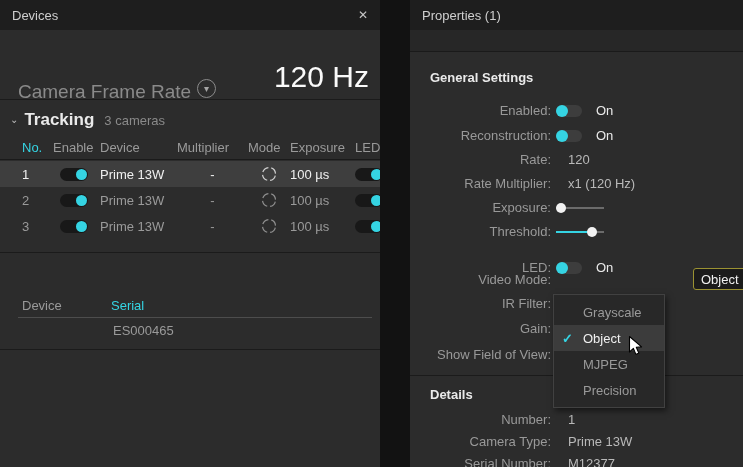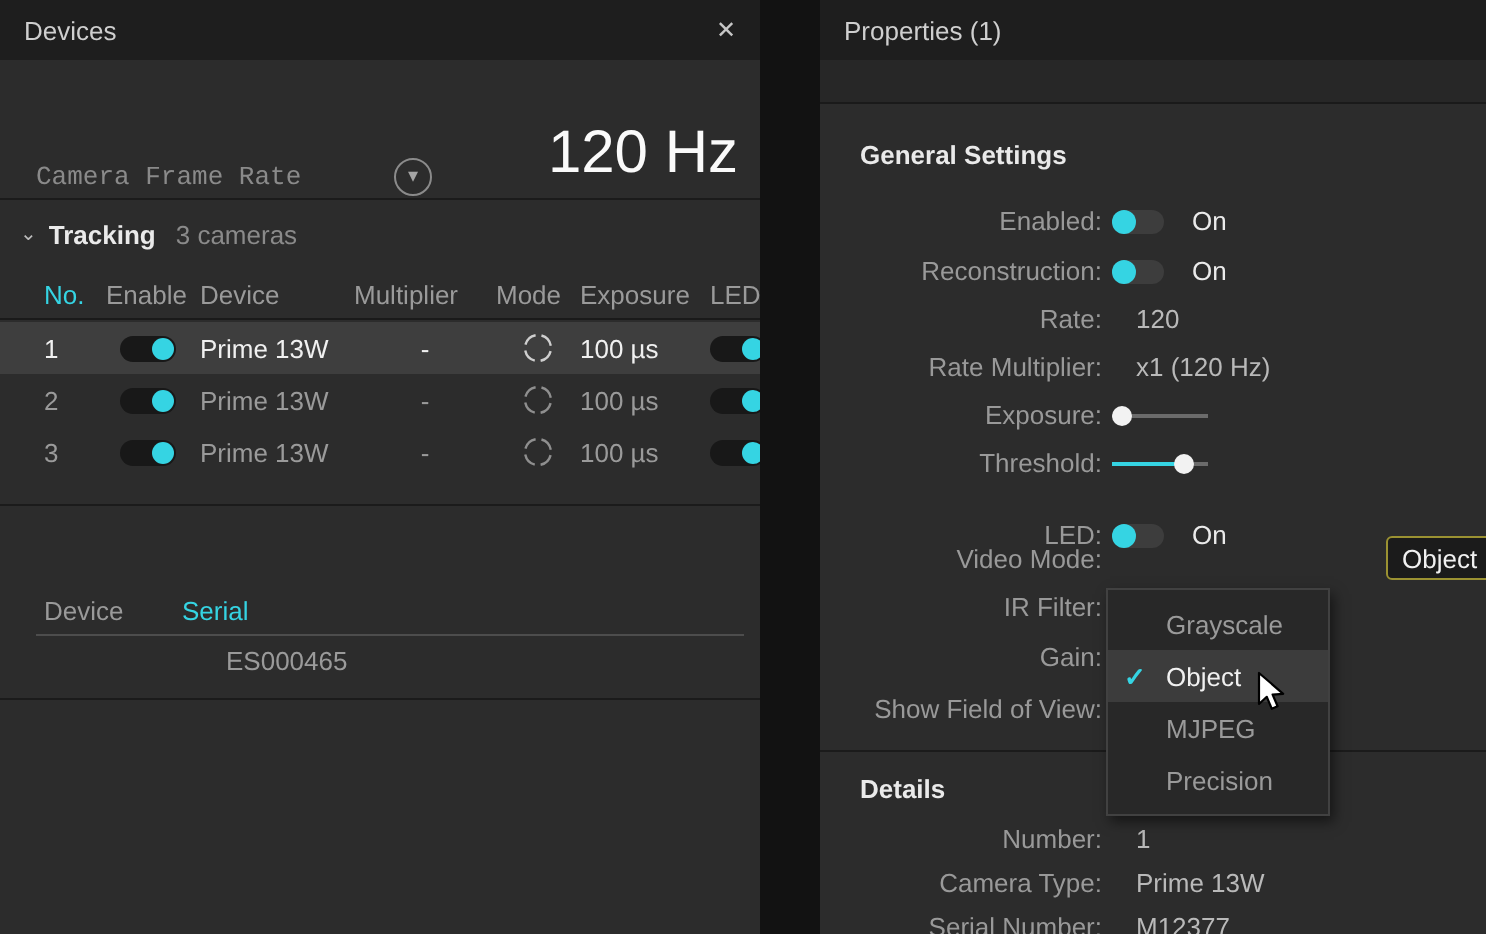--- a/index.html
+++ b/index.html
@@ -14,30 +14,30 @@
   #properties-panel{ left:410px; width:401px; }
   .titlebar{
     position:absolute; top:0; left:0; right:0; height:30px; background:#1e1e1e;
     display:flex; align-items:center; padding:0 12px; color:#cfcfcf; font-size:13px;
   }
   .titlebar .title{ flex:1; }
   .close-x{ color:#c6c6c6; font-size:12px; cursor:default; }
   .panel-body{ position:absolute; top:30px; left:0; right:0; bottom:0; background:#2c2c2c; }
 
   
-  .fr-label{ position:absolute; left:18px; top:51px; color:#8a8a8a; font-size:13px;font-family:Liberation Mono, monospace; }
+  .fr-label{ position:absolute; left:18px; top:51px; color:#8a8a8a; font-size:19px; }
   .fr-value{ position:absolute; right:11px; top:30px; color:#fafafa; font-size:30px; }
   .divider{ position:absolute; left:0; right:0; height:1px; background:#1b1b1b; }
   .collapse-btn{
     position:absolute; left:197px; top:49px; width:19px; height:19px; border-radius:50%;
     border:1px solid #8b8b8b; background:#2c2c2c; display:flex; align-items:center; justify-content:center;
     color:#a5a5a5; font-size:10px; z-index:2; line-height:1;
   }
   .sec-head{ position:absolute; display:flex; align-items:center; gap:6px; }
-  .sec-title{ color:#eaeaea; font-weight:bold; font-size:13px; }
+  .sec-title{ color:#eaeaea; font-weight:bold; font-size:17px; }
   .sec-count{ color:#8a8a8a; font-size:13px; margin-left:4px; }
   .chev{ color:#bdbdbd; font-size:10px; transform:translateY(-1px); }
 
   .trk-header{ position:absolute; top:106px; left:0; right:0; height:24px; display:flex; align-items:center;
     color:#9a9a9a; font-size:13px; border-bottom:1px solid #1a1a1a; }
   .trk-row{ position:absolute; left:0; right:0; height:26px; display:flex; align-items:center; font-size:13px; color:#9a9a9a; }
   .trk-row.selected{ background:#3e3e3e; color:#f0f0f0; }
   .c-no{ flex:0 0 53px; padding-left:22px; }
   .c-enable{ flex:0 0 47px; display:flex; align-items:center; }
   .c-device{ flex:0 0 77px; }
@@ -47,21 +47,21 @@
   .c-led{ flex:1; display:flex; align-items:center; }
   .col-accent{ color:#35d4e3; }
   .hdr-mult{ text-align:left; }
   .tgl{ position:relative; display:inline-block; width:28px; height:13px; border-radius:7px; background:#181818; margin-left:7px; }
   .tgl .knob{ position:absolute; top:1px; width:11px; height:11px; border-radius:50%; background:#35d4e3; }
   .tgl.knob-right .knob{ right:1px; }
   .mode-ic{ display:block; }
 
   .sync-cols{ position:absolute; left:0; right:0; height:22px; display:flex; align-items:center; font-size:13px; }
   .sc-device{ flex:0 0 91px; padding-left:22px; color:#9a9a9a; }
-  .sc-serial{ flex:1; color:#35d4e3; }
+  .sc-serial{ flex:1; color:#35d4e3;margin-left:20px; }
   .sync-underline{ position:absolute; left:18px; right:8px; height:1px; background:#4d4d4d; }
   .sync-val{ position:absolute; left:113px; color:#9a9a9a; font-size:13px; }
 
   
   .toolstrip{ position:absolute; top:0; left:0; right:0; height:22px; background:#272727; border-bottom:1px solid #1a1a1a;
     display:flex; align-items:center; justify-content:flex-end; padding:0 10px; }
   .dots{ color:#a8a8a8; font-size:11px; letter-spacing:2px; line-height:1; transform:translateY(-2px); }
   .p-heading{ position:absolute; left:20px; color:#eaeaea; font-weight:bold; font-size:13px; }
   .prop-row{ position:absolute; left:0; right:0; height:25px; display:flex; align-items:center; }
   .prop-label{ flex:0 0 143px; text-align:right; color:#999; font-size:13px; padding-right:2px; }

